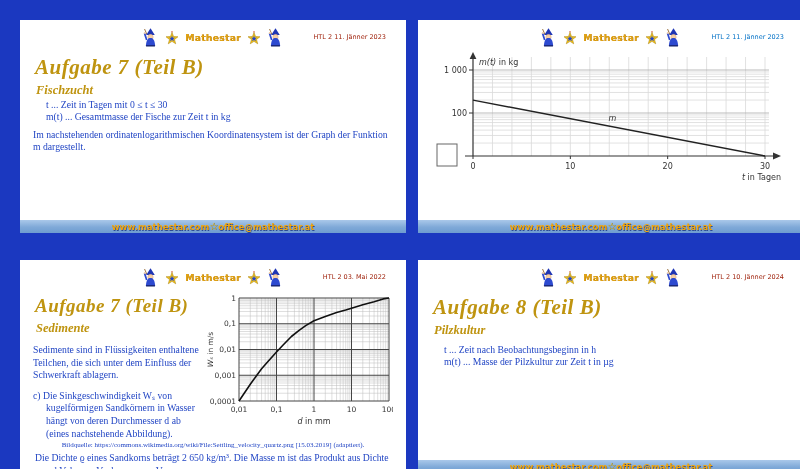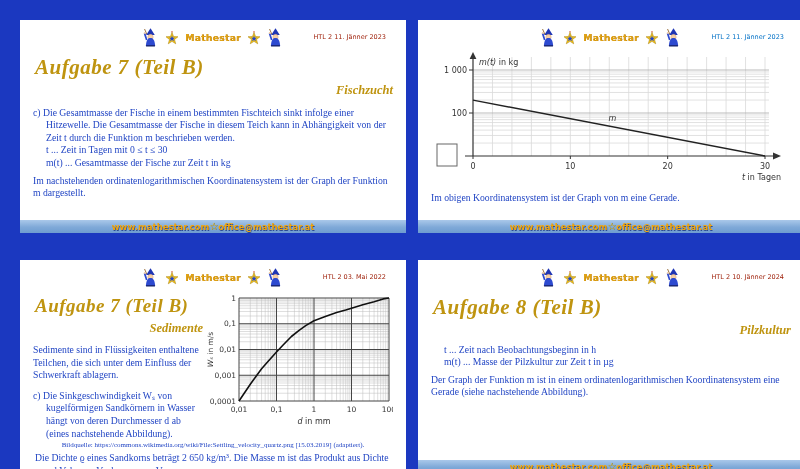--- a/index.html
+++ b/index.html
@@ -9,21 +9,21 @@
   .slide-header{position:relative;height:27px;display:flex;align-items:center;justify-content:center;gap:6px;padding-top:4px;flex:none;}
   .logo-wizard{width:17px;height:19px;}
   .logo-star{width:14px;height:14px;}
   .logo-text{font-family:"DejaVu Sans",sans-serif;font-weight:bold;font-size:9px;color:#e2a414;letter-spacing:.4px;text-shadow:.4px .4px 0 #a5690a;}
   .date{position:absolute;top:14px;right:20px;font-family:"DejaVu Sans",sans-serif;font-size:6.5px;line-height:1;}
   .date.red{color:#9c1b04;}
   .date.blue{color:#0070c6;}
   .slide-body{flex:1;padding:1px 13px 0 13px;font-family:"Liberation Serif",serif;color:#2145c4;font-size:9.7px;line-height:1.3;}
   .title{font-family:"Liberation Serif",serif;font-style:italic;font-weight:bold;font-size:21px;color:#bf9410;margin:2px 0 0 2px;letter-spacing:.5px;}
   .title.small{font-size:19px;}
-  .subtitle{font-family:"Liberation Serif",serif;font-style:italic;font-weight:bold;font-size:12.5px;color:#bf9410;margin:1px 0 0 3px;text-align:right;}
+  .subtitle{font-family:"Liberation Serif",serif;font-style:italic;font-weight:bold;font-size:12.5px;color:#bf9410;margin:1px 0 0 3px;}
   .para{margin:0;}
   .hang{padding-left:13px;text-indent:-13px;}
   .def{padding-left:13px;}
   .mt{margin-top:5px;}
   .mt-s{margin-top:8px;}
   .cols{display:flex;align-items:flex-start;}
   .left-col{width:170px;flex:none;padding-right:2px;}
   .small-caption{font-size:7px;text-align:center;margin:1px 0 0 0;}
   .density{margin:2px 0 0 0;padding:0 2px;}
   .slide-footer{height:13px;flex:none;margin-top:auto;background:linear-gradient(180deg,#aac8ea 0%,#7fa9d8 55%,#6e9cd0 100%);display:flex;align-items:center;justify-content:center;font-family:"DejaVu Sans",sans-serif;font-weight:bold;font-size:8.5px;color:#f2a60a;text-shadow:.5px .5px 0 #2a4a95;}
@@ -69,21 +69,20 @@
           <use href="#sym-star"></use>
         </svg>
       <svg class="logo-wizard">
           <use href="#sym-wizard"></use>
         </svg>
       <span class="date red">HTL 2 11. Jänner 2023</span>
     </div>
     <div class="slide-body">
       <div class="title">Aufgabe 7 (Teil B)</div>
       <div class="subtitle">Fischzucht</div>
-      <p class="para hang mt-s">c) Die Gesamtmasse der Fische in einem bestimmten Fischteich sinkt infolge einer Hitzewelle. Die Gesamtmasse der Fische in diesem Teich kann in Abhängigkeit von der Zeit t durch die Funktion m beschrieben werden.</p>
       <p class="para def">t ... Zeit in Tagen mit 0 ≤ t ≤ 30</p>
       <p class="para def">m(t) ... Gesamtmasse der Fische zur Zeit t in kg</p>
       <p class="para mt">Im nachstehenden ordinatenlogarithmischen Koordinatensystem ist der Graph der Funktion m dargestellt.</p>
     </div>
     <div class="slide-footer">
       <span class="footer-link">www.mathestar.com</span>
       <span class="footer-star">☆</span>
       <span class="footer-link">office@mathestar.at</span>
     </div>
   </div>
@@ -155,21 +154,20 @@
           <line x1="236.66666666666666" y1="104" x2="236.66666666666666" y2="107" stroke="#333" stroke-width="1"></line>
           <text x="236.66666666666666" y="117" text-anchor="middle" font-size="8" fill="#333" font-family="&quot;DejaVu Sans&quot;,sans-serif">20</text>
           <line x1="334" y1="104" x2="334" y2="107" stroke="#333" stroke-width="1"></line>
           <text x="334" y="117" text-anchor="middle" font-size="8" fill="#333" font-family="&quot;DejaVu Sans&quot;,sans-serif">30</text>
           <text x="350" y="128" text-anchor="end" font-size="8" fill="#333" font-family="&quot;DejaVu Sans&quot;,sans-serif"><tspan font-style="italic">t</tspan><tspan> in Tagen</tspan></text>
           <text x="48" y="13" text-anchor="start" font-size="8" fill="#333" font-family="&quot;DejaVu Sans&quot;,sans-serif"><tspan font-style="italic">m(t)</tspan><tspan> in kg</tspan></text>
           <polyline points="42.0,48.1 334.0,104.0" fill="none" stroke="#222" stroke-width="1.4"></polyline>
           <text x="177.4" y="69.23064060254684" font-size="8" font-style="italic" fill="#333" font-family="&quot;DejaVu Sans&quot;,sans-serif">m</text>
           <rect x="6" y="92" width="20" height="22" fill="#fff" stroke="#666" stroke-width="1"></rect>
         </svg>
-      <p class="para" style="margin-top:4px;">Im obigen Koordinatensystem ist der Graph von m eine Gerade.</p>
     </div>
     <div class="slide-footer">
       <span class="footer-link">www.mathestar.com</span>
       <span class="footer-star">☆</span>
       <span class="footer-link">office@mathestar.at</span>
     </div>
   </div>
 
   <div class="slide">
     <div class="slide-header">
@@ -307,21 +305,20 @@
       <svg class="logo-wizard">
           <use href="#sym-wizard"></use>
         </svg>
       <span class="date red">HTL 2 10. Jänner 2024</span>
     </div>
     <div class="slide-body">
       <div class="title">Aufgabe 8 (Teil B)</div>
       <div class="subtitle">Pilzkultur</div>
       <p class="para def mt">t ... Zeit nach Beobachtungsbeginn in h</p>
       <p class="para def">m(t) ... Masse der Pilzkultur zur Zeit t in µg</p>
-      <p class="para mt">Der Graph der Funktion m ist in einem ordinatenlogarithmischen Koordinatensystem eine Gerade (siehe nachstehende Abbildung).</p>
     </div>
     <div class="slide-footer">
       <span class="footer-link">www.mathestar.com</span>
       <span class="footer-star">☆</span>
       <span class="footer-link">office@mathestar.at</span>
     </div>
   </div>
 
 </div>
 

